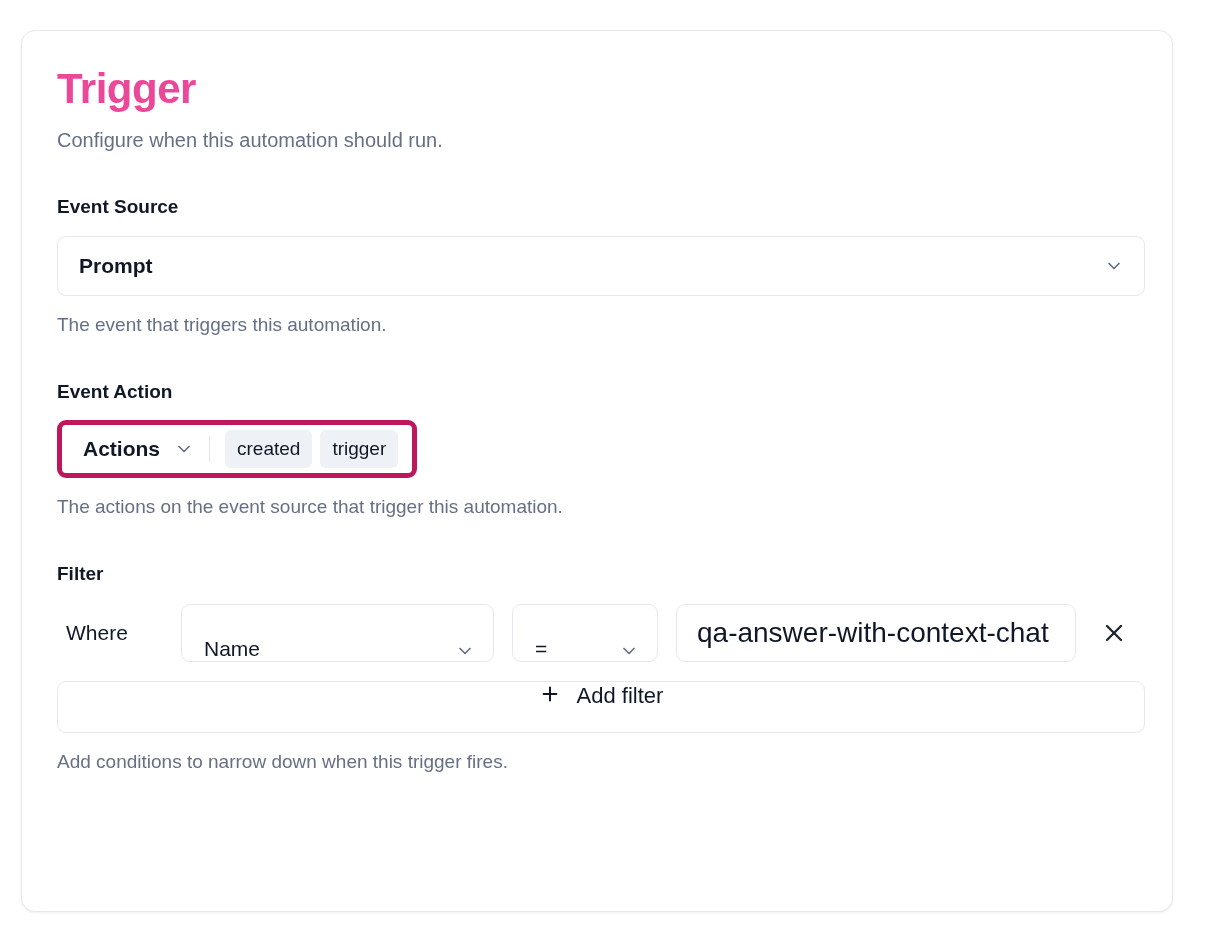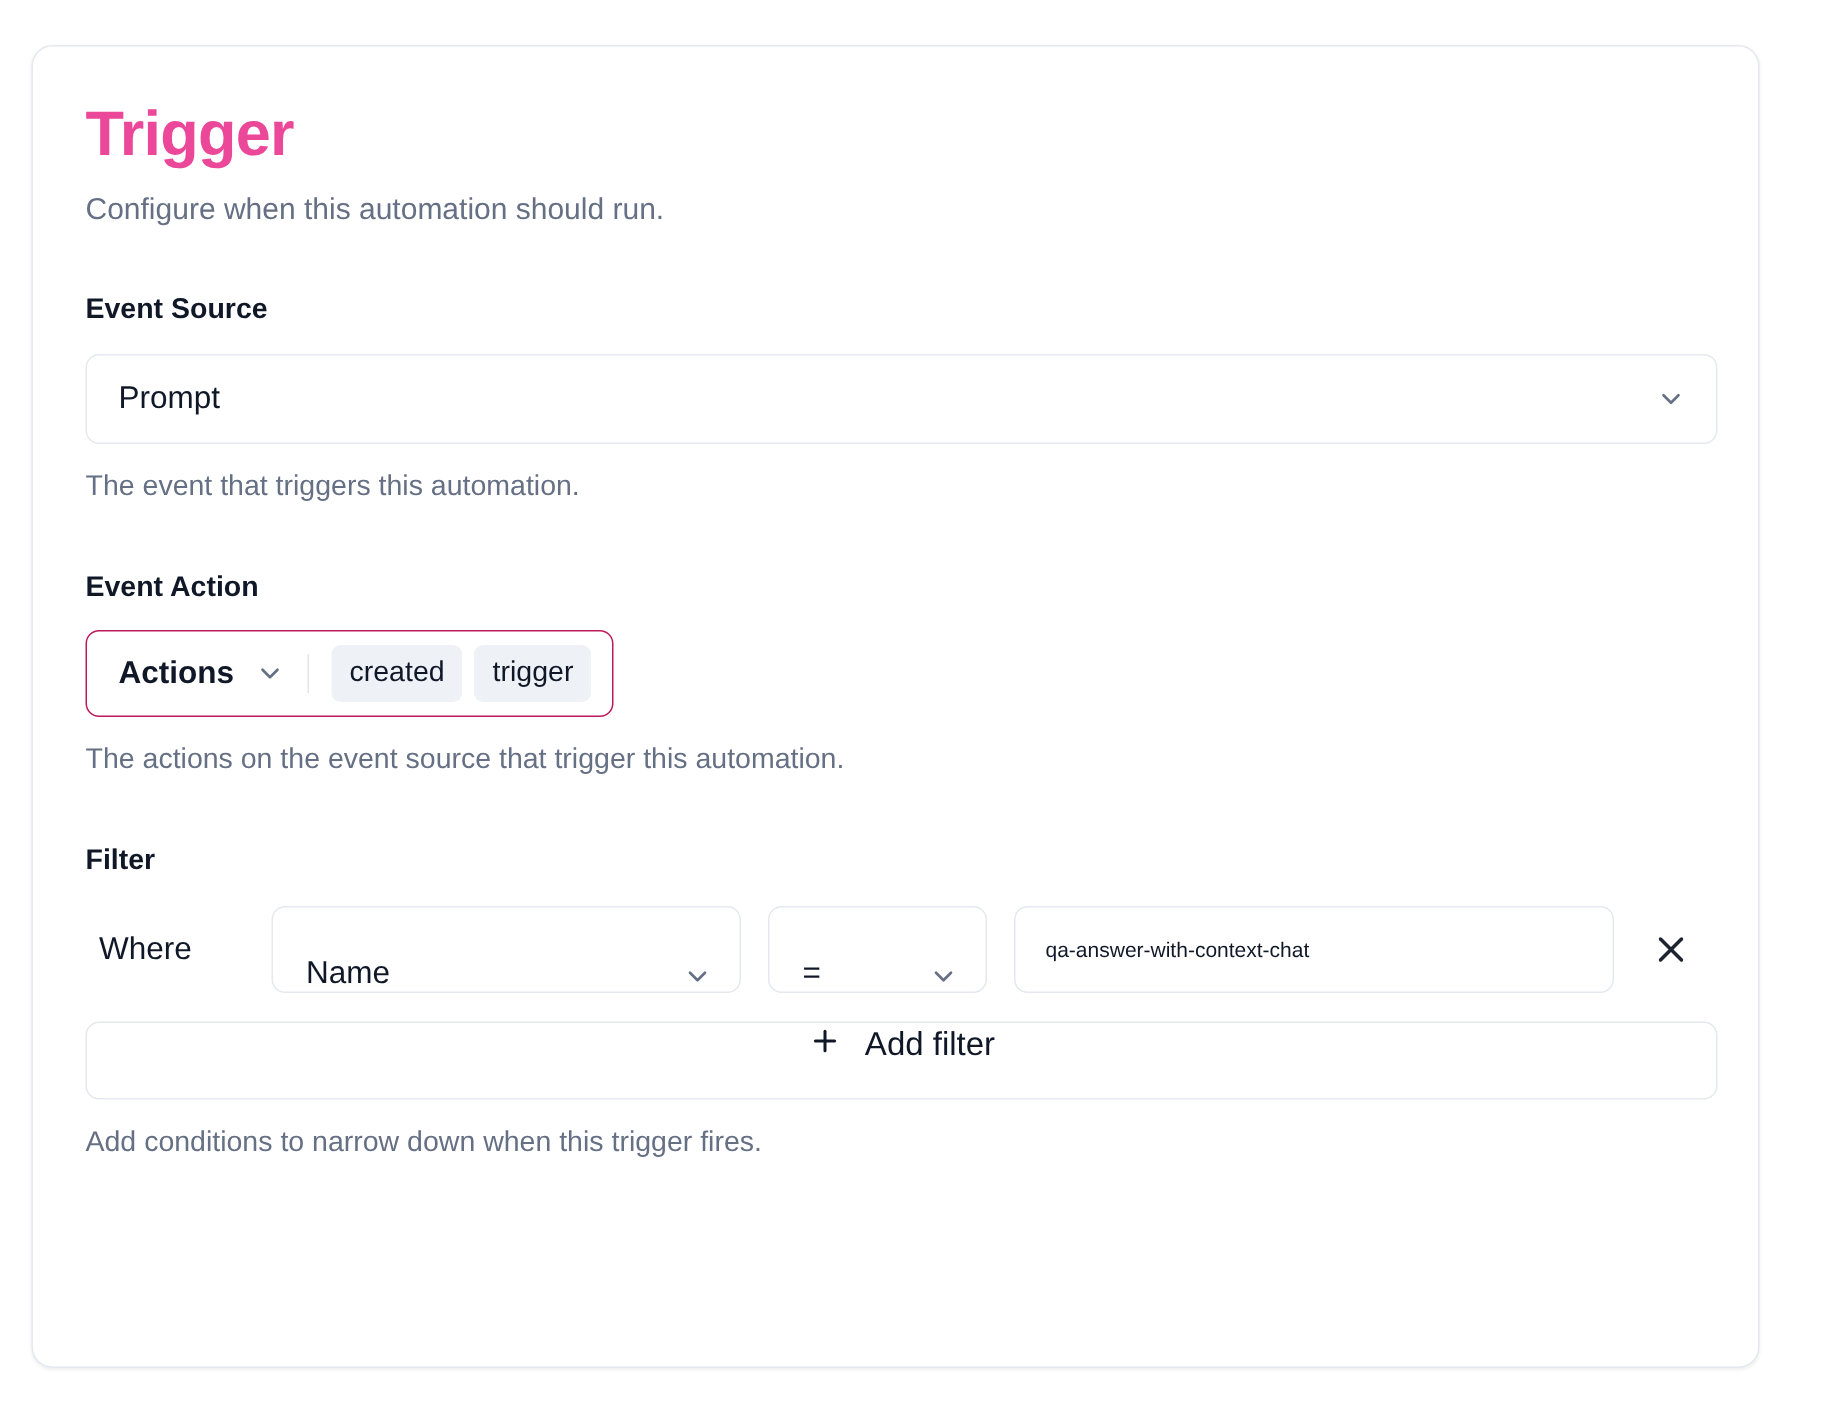--- a/index.html
+++ b/index.html
@@ -79,39 +79,39 @@
     height: 60px;
     padding: 0 20px 0 21px;
     background: #ffffff;
     border: 1px solid #e6e8ef;
     border-radius: 9px;
     cursor: pointer;
   }
   .select-full .sel-value {
     font-size: 21px;
     color: #101828;
-    font-weight: 400;
+    font-weight: 700;
   }
 
   .chev {
     width: 20px;
     height: 20px;
     flex: 0 0 auto;
     display: block;
   }
   .chev svg { display: block; width: 100%; height: 100%; }
 
   
   .action-control {
     display: inline-flex;
     align-items: center;
     height: 58px;
     padding: 0 14px 0 21px;
     background: #ffffff;
-    border: 1px solid #be185d;
+    border: 5px solid #be185d;
     border-radius: 9px;
     gap: 12px;
   }
   .action-trigger {
     display: inline-flex;
     align-items: center;
     gap: 14px;
     cursor: pointer;
   }
   .action-trigger .act-label {
@@ -175,21 +175,21 @@
   }
   .val-input {
     width: 400px;
     flex: 0 0 400px;
     height: 58px;
     margin-left: 18px;
     background: #ffffff;
     border: 1px solid #e6e8ef;
     border-radius: 9px;
     padding: 0 14px 0 20px;
-    font-size: 14px;
+    font-size: 28px;
     font-family: "Liberation Sans", sans-serif;
     color: #101828;
     outline: none;
   }
   .remove-btn {
     width: 52px;
     flex: 0 0 52px;
     height: 58px;
     margin-left: 12px;
     display: flex;

